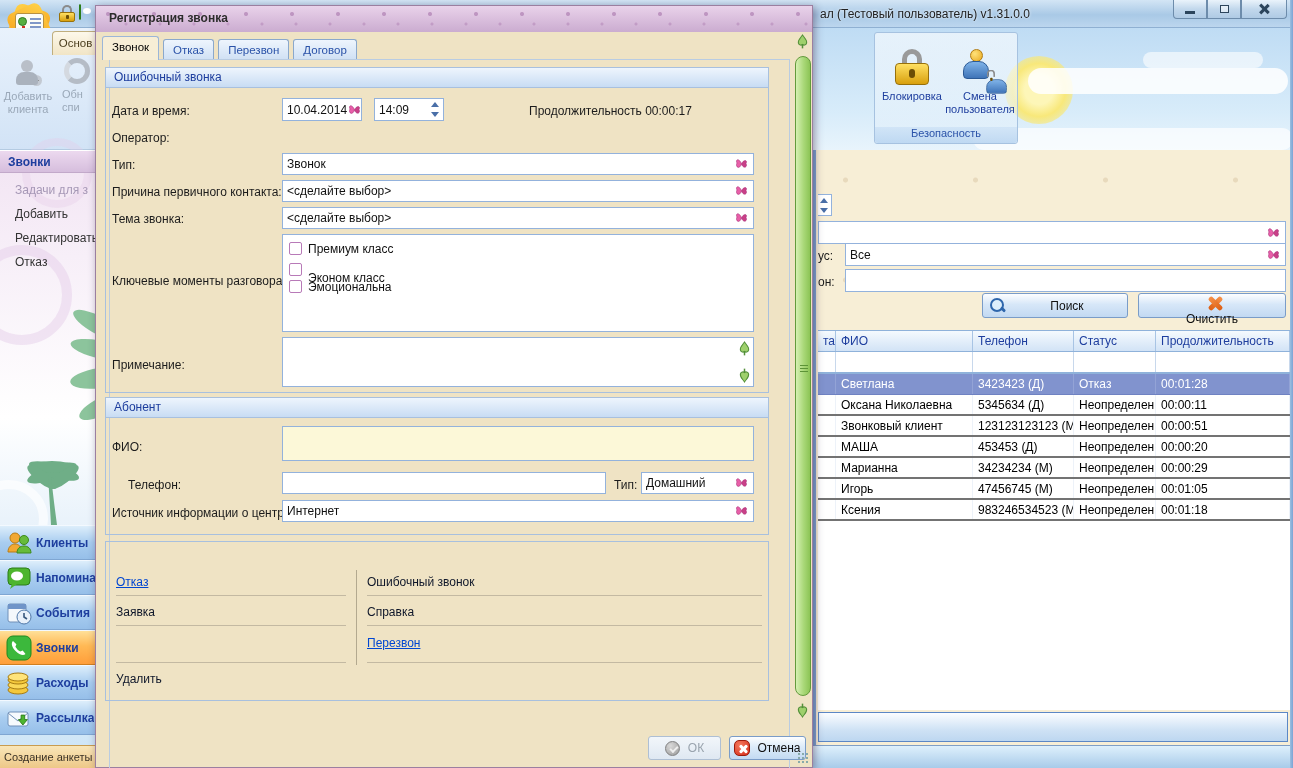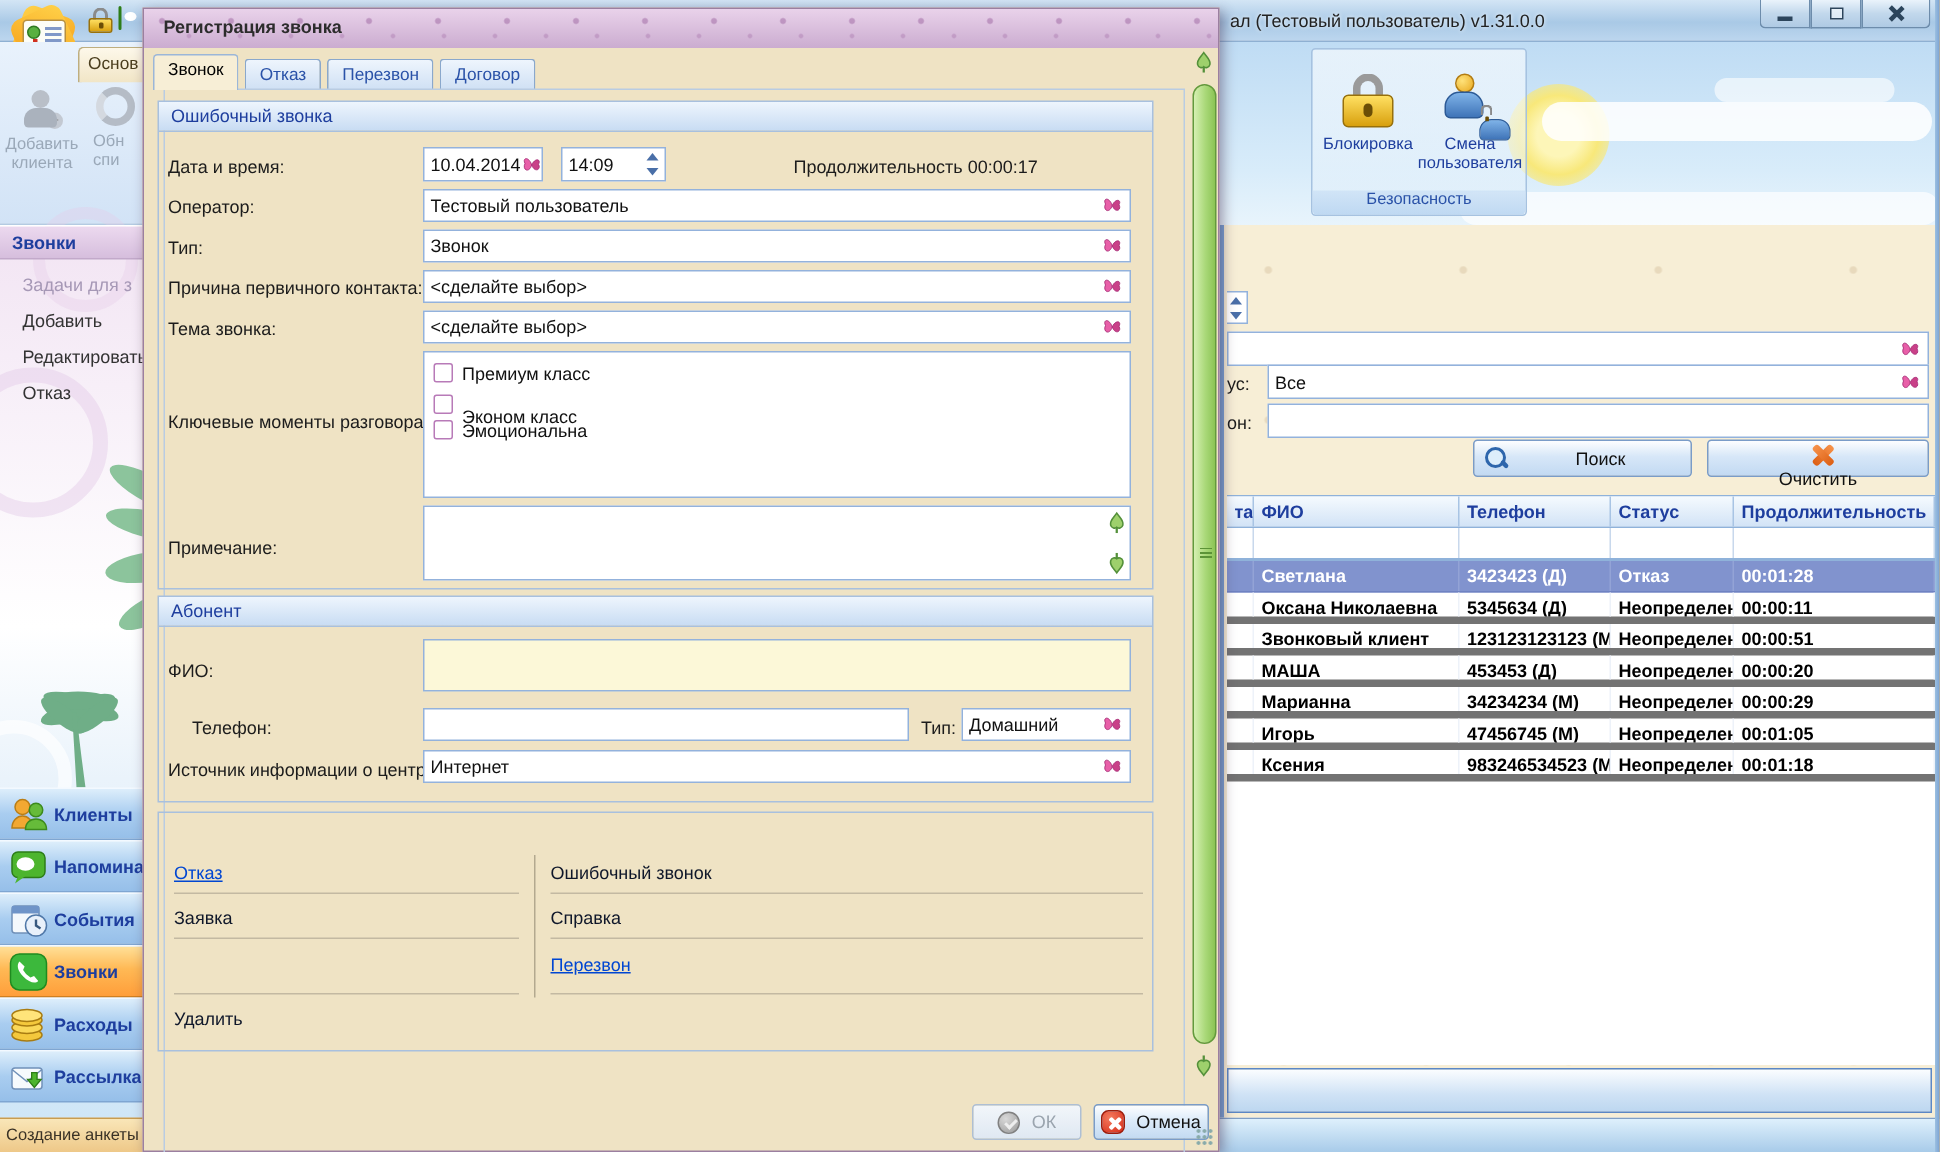--- a/index.html
+++ b/index.html
@@ -183,25 +183,25 @@
   .orx i, .orx b { position:absolute; left:7px; top:1px; width:5px; height:17px; background:linear-gradient(180deg,#f6924a,#dd5f14); border-radius:2px; }
   .orx i { transform:rotate(45deg);} .orx b { transform:rotate(-45deg);}
 
   
   .table { left:818px; top:330px; width:472px; height:380px; background:#fff; border-top:1px solid #8fb2da; }
   .trow { display:flex; width:100%; }
   .thead { height:21px; background:linear-gradient(180deg,#f5fafe,#d2e3f6); border-bottom:1px solid #8fb2da; color:#1e3e9e; }
   .thead .tc { border-right:1px solid #a8c4e4; line-height:20px; }
   .tfilter { height:22px; background:#fff; border-bottom:2px solid #8fb2da; }
   .tfilter .tc { border-right:1px solid #c8d8ec; }
-  .tdata { height:21px; color:#000; border-bottom:5px solid #737373; }
+  .tdata { height:21px; color:#000; border-bottom:2px solid #737373; }
   .tdata .tc { border-right:1px solid #edf2f9; line-height:20px; }
   .tdata.sel { background:#8193ce; color:#fff; border-bottom:1px solid #6f82c2; }
   .tdata.sel .tc { border-right:1px solid #93a3d6; }
-  .tc { padding-left:5px; font-size:12px; white-space:nowrap; overflow:hidden;font-weight:bold; }
+  .tc { padding-left:5px; font-size:12px; white-space:nowrap; overflow:hidden; }
   .c1 { width:18px; flex:none; } .c2 { width:137px; flex:none; } .c3 { width:101px; flex:none; }
   .c4 { width:82px; flex:none; } .c5 { flex:1; }
 
   .pager { left:818px; top:712px; width:470px; height:30px; border:1px solid #5b87c5;
     background:linear-gradient(180deg,#fbfdff,#cfe2f5 60%,#bdd7f0); }
 </style>
 </head>
 <body>
 
 <div class="screen">
@@ -507,28 +507,20 @@
       <div class="field" style="left:268px; top:30px; width:70px; height:23px;">
         <span>14:09</span>
         <span class="spin">
             <i class="up"></i>
             <i class="dn"></i>
           </span>
       </div>
       <span class="flabel" style="left:423px; top:36px;">Продолжительность 00:00:17</span>
 
       <span class="flabel" style="left:6px; top:63px;">Оператор:</span>
-      <div class="field" style="left:176px; top:58px; width:472px; height:22px;">
-        <span>Тестовый пользователь</span>
-          <span class="grow"></span>
-        <svg class="bfly" viewBox="0 0 14 14">
-            <path d="M7 7C5 1 .5 2 2.5 6 .5 10 5 13 7 7Z" fill="#e85fa8" stroke="#a83078" stroke-width=".6"></path>
-            <path d="M7 7C9 2 13.5 3 11.5 6.5 13.5 10 9 12.5 7 7Z" fill="#c94088" stroke="#a83078" stroke-width=".6"></path>
-          </svg>
-      </div>
 
       <span class="flabel" style="left:6px; top:90px;">Тип:</span>
       <div class="field" style="left:176px; top:85px; width:472px; height:22px;">
         <span>Звонок</span>
           <span class="grow"></span>
         <svg class="bfly" viewBox="0 0 14 14">
             <path d="M7 7C5 1 .5 2 2.5 6 .5 10 5 13 7 7Z" fill="#e85fa8" stroke="#a83078" stroke-width=".6"></path>
             <path d="M7 7C9 2 13.5 3 11.5 6.5 13.5 10 9 12.5 7 7Z" fill="#c94088" stroke="#a83078" stroke-width=".6"></path>
           </svg>
       </div>

